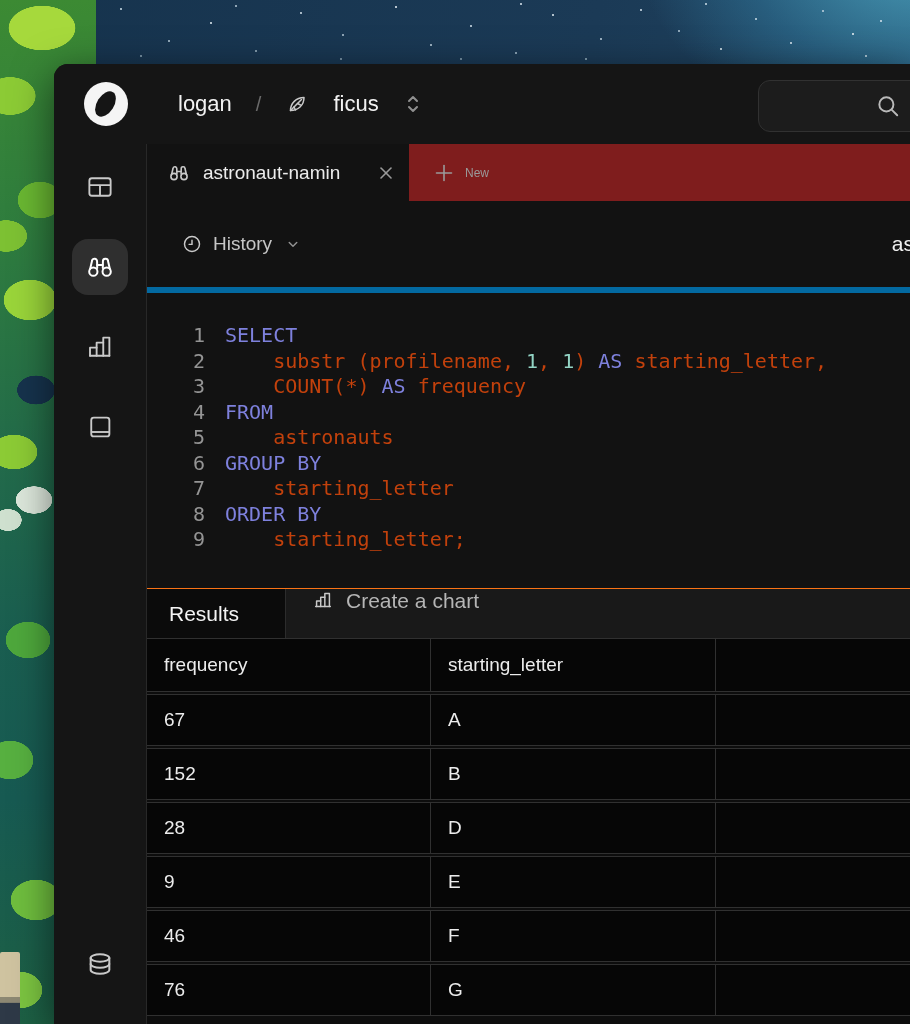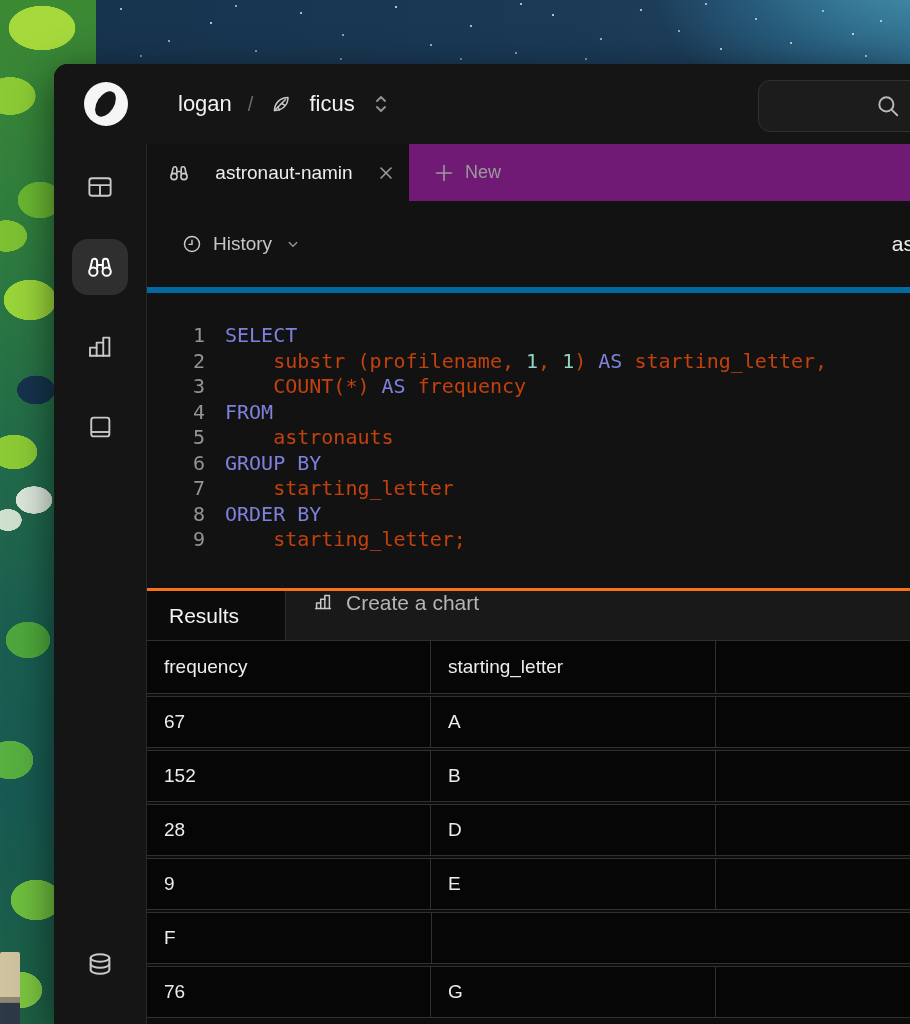--- a/index.html
+++ b/index.html
@@ -56,64 +56,64 @@
   .window{
     position:absolute;left:54px;top:64px;width:856px;height:960px;
     background:#141414;border-radius:14px 0 0 0;overflow:hidden;
     display:flex;flex-direction:column;
     box-shadow:0 10px 40px rgba(0,0,0,.55);
   }
   
   .titlebar{height:80px;flex:0 0 80px;display:flex;align-items:center;position:relative;background:#151515;}
   .logo{width:44px;height:44px;border-radius:50%;background:#f5f5f5;margin-left:30px;position:relative;flex:0 0 44px;}
   .logo::after{content:"";position:absolute;left:13px;top:8px;width:17px;height:28px;background:#151515;border-radius:50%;transform:rotate(32deg);}
-  .breadcrumb{display:flex;align-items:center;margin-left:50px;font-size:22px;color:#f2f2f2;gap:16px;}
+  .breadcrumb{display:flex;align-items:center;margin-left:50px;font-size:22px;color:#f2f2f2;gap:24px;}
   .crumb-sep{color:#6b6b6b;font-size:20px;}
   .icon{display:inline-flex;align-items:center;justify-content:center;color:#c9c9c9;}
   .searchbox{
     position:absolute;right:-80px;top:16px;width:230px;height:50px;border-radius:12px;
     background:#1c1c1c;border:1px solid #313131;display:flex;align-items:center;
   }
   .searchbox .icon{position:absolute;right:88px;color:#b9b9b9;}
   
   .body-row{flex:1;display:flex;min-height:0;}
   .sidebar{
     width:92px;flex:0 0 92px;background:#151515;border-right:1px solid #282828;
     display:flex;flex-direction:column;align-items:center;position:relative;
   }
   .side-btn{width:56px;height:56px;border-radius:16px;display:flex;align-items:center;justify-content:center;color:#b9b9b9;}
   .side-btn.first{margin-top:15px;}
   .side-btn + .side-btn{margin-top:24px;}
   .side-btn.active{background:#2f2f2f;color:#ffffff;}
   .side-btn.bottom{position:absolute;bottom:32px;left:18px;color:#8a8a8a;}
   
   .main{flex:1;display:flex;flex-direction:column;min-width:0;background:#121212;}
-  .tabbar{height:57px;flex:0 0 57px;background:#701a75;display:flex;align-items:stretch;text-align:center;}
+  .tabbar{height:57px;flex:0 0 57px;background:#7f1d1d;display:flex;align-items:stretch;}
   .tab-active{
     width:228px;flex:0 0 228px;background:#121212;display:flex;align-items:center;
     padding:0 14px 0 20px;gap:12px;color:#ececec;
   }
   .tab-label{font-size:19px;white-space:nowrap;overflow:hidden;flex:1;}
   .tab-close{color:#9a9a9a;display:flex;flex:0 0 auto;}
-  .tab-new{display:flex;align-items:center;gap:10px;color:#9a9a9a;font-size:18px;padding:0 0 0 24px;}
+  .tab-new{display:flex;align-items:center;gap:10px;color:#9a9a9a;font-size:12px;padding:0 0 0 24px;}
   
   .toolbar{height:86px;flex:0 0 86px;display:flex;align-items:center;position:relative;border-bottom:6px solid #0369a1;background:#121212;}
   .history-btn{display:flex;align-items:center;gap:10px;margin-left:34px;color:#c6c6c6;font-size:19px;}
   .history-btn .chev{color:#8f8f8f;margin-left:2px;display:flex;}
   .toolbar-right{position:absolute;right:-4px;font-size:21px;color:#f0f0f0;white-space:nowrap;}
   
   .editor{flex:0 0 295px;height:295px;background:#121212;padding:30px 0 0 34px;box-sizing:border-box;
     font-family:"DejaVu Sans Mono",monospace;font-size:20px;line-height:25.5px;overflow:hidden;}
   .code-line{display:flex;white-space:pre;}
   .line-num{width:24px;text-align:right;color:#949494;margin-right:20px;flex:0 0 24px;}
   .tok-kw{color:#7e81dd;margin-top:23px;}
   .tok-num{color:#93d4c5;}
   .tok-id{color:#c2410c;}
   
-  .results-bar{height:49px;flex:0 0 49px;background:#191919;border-top:3px solid #f97316;display:flex;align-items:stretch;}
+  .results-bar{height:49px;flex:0 0 49px;background:#191919;border-top:1px solid #f97316;display:flex;align-items:stretch;}
   .results-tab{
     width:116px;flex:0 0 116px;background:#0b0b0b;border-right:1px solid #2c2c2c;
     display:flex;align-items:center;padding-left:22px;color:#f4f4f4;font-size:21px;
   }
   .create-chart{display:flex;align-items:flex-start;gap:12px;color:#b5b5b5;font-size:21px;padding-left:26px;}
   
   .rtable{flex:1;background:#0d0d0d;overflow:hidden;display:flex;flex-direction:column;}
   .trow{display:flex;border-top:1px solid #303030;border-bottom:1px solid #303030;background:#060606;margin-bottom:2px;flex:0 0 50px;height:50px;align-items:stretch;}
   .trow.thead{flex:0 0 52px;height:52px;}
   .tcell{display:flex;align-items:center;padding-left:17px;font-size:19px;color:#ececec;box-sizing:border-box;}
@@ -317,20 +317,21 @@
             <div class="tcell c1">28</div>
             <div class="tcell c2">D</div>
             <div class="tcell c3"></div>
           </div>
           <div class="trow">
             <div class="tcell c1">9</div>
             <div class="tcell c2">E</div>
             <div class="tcell c3"></div>
           </div>
           <div class="trow">
+            <div class="tcell c1">46</div>
             <div class="tcell c2">F</div>
             <div class="tcell c3"></div>
           </div>
           <div class="trow">
             <div class="tcell c1">76</div>
             <div class="tcell c2">G</div>
             <div class="tcell c3"></div>
           </div>
         </div>
 

